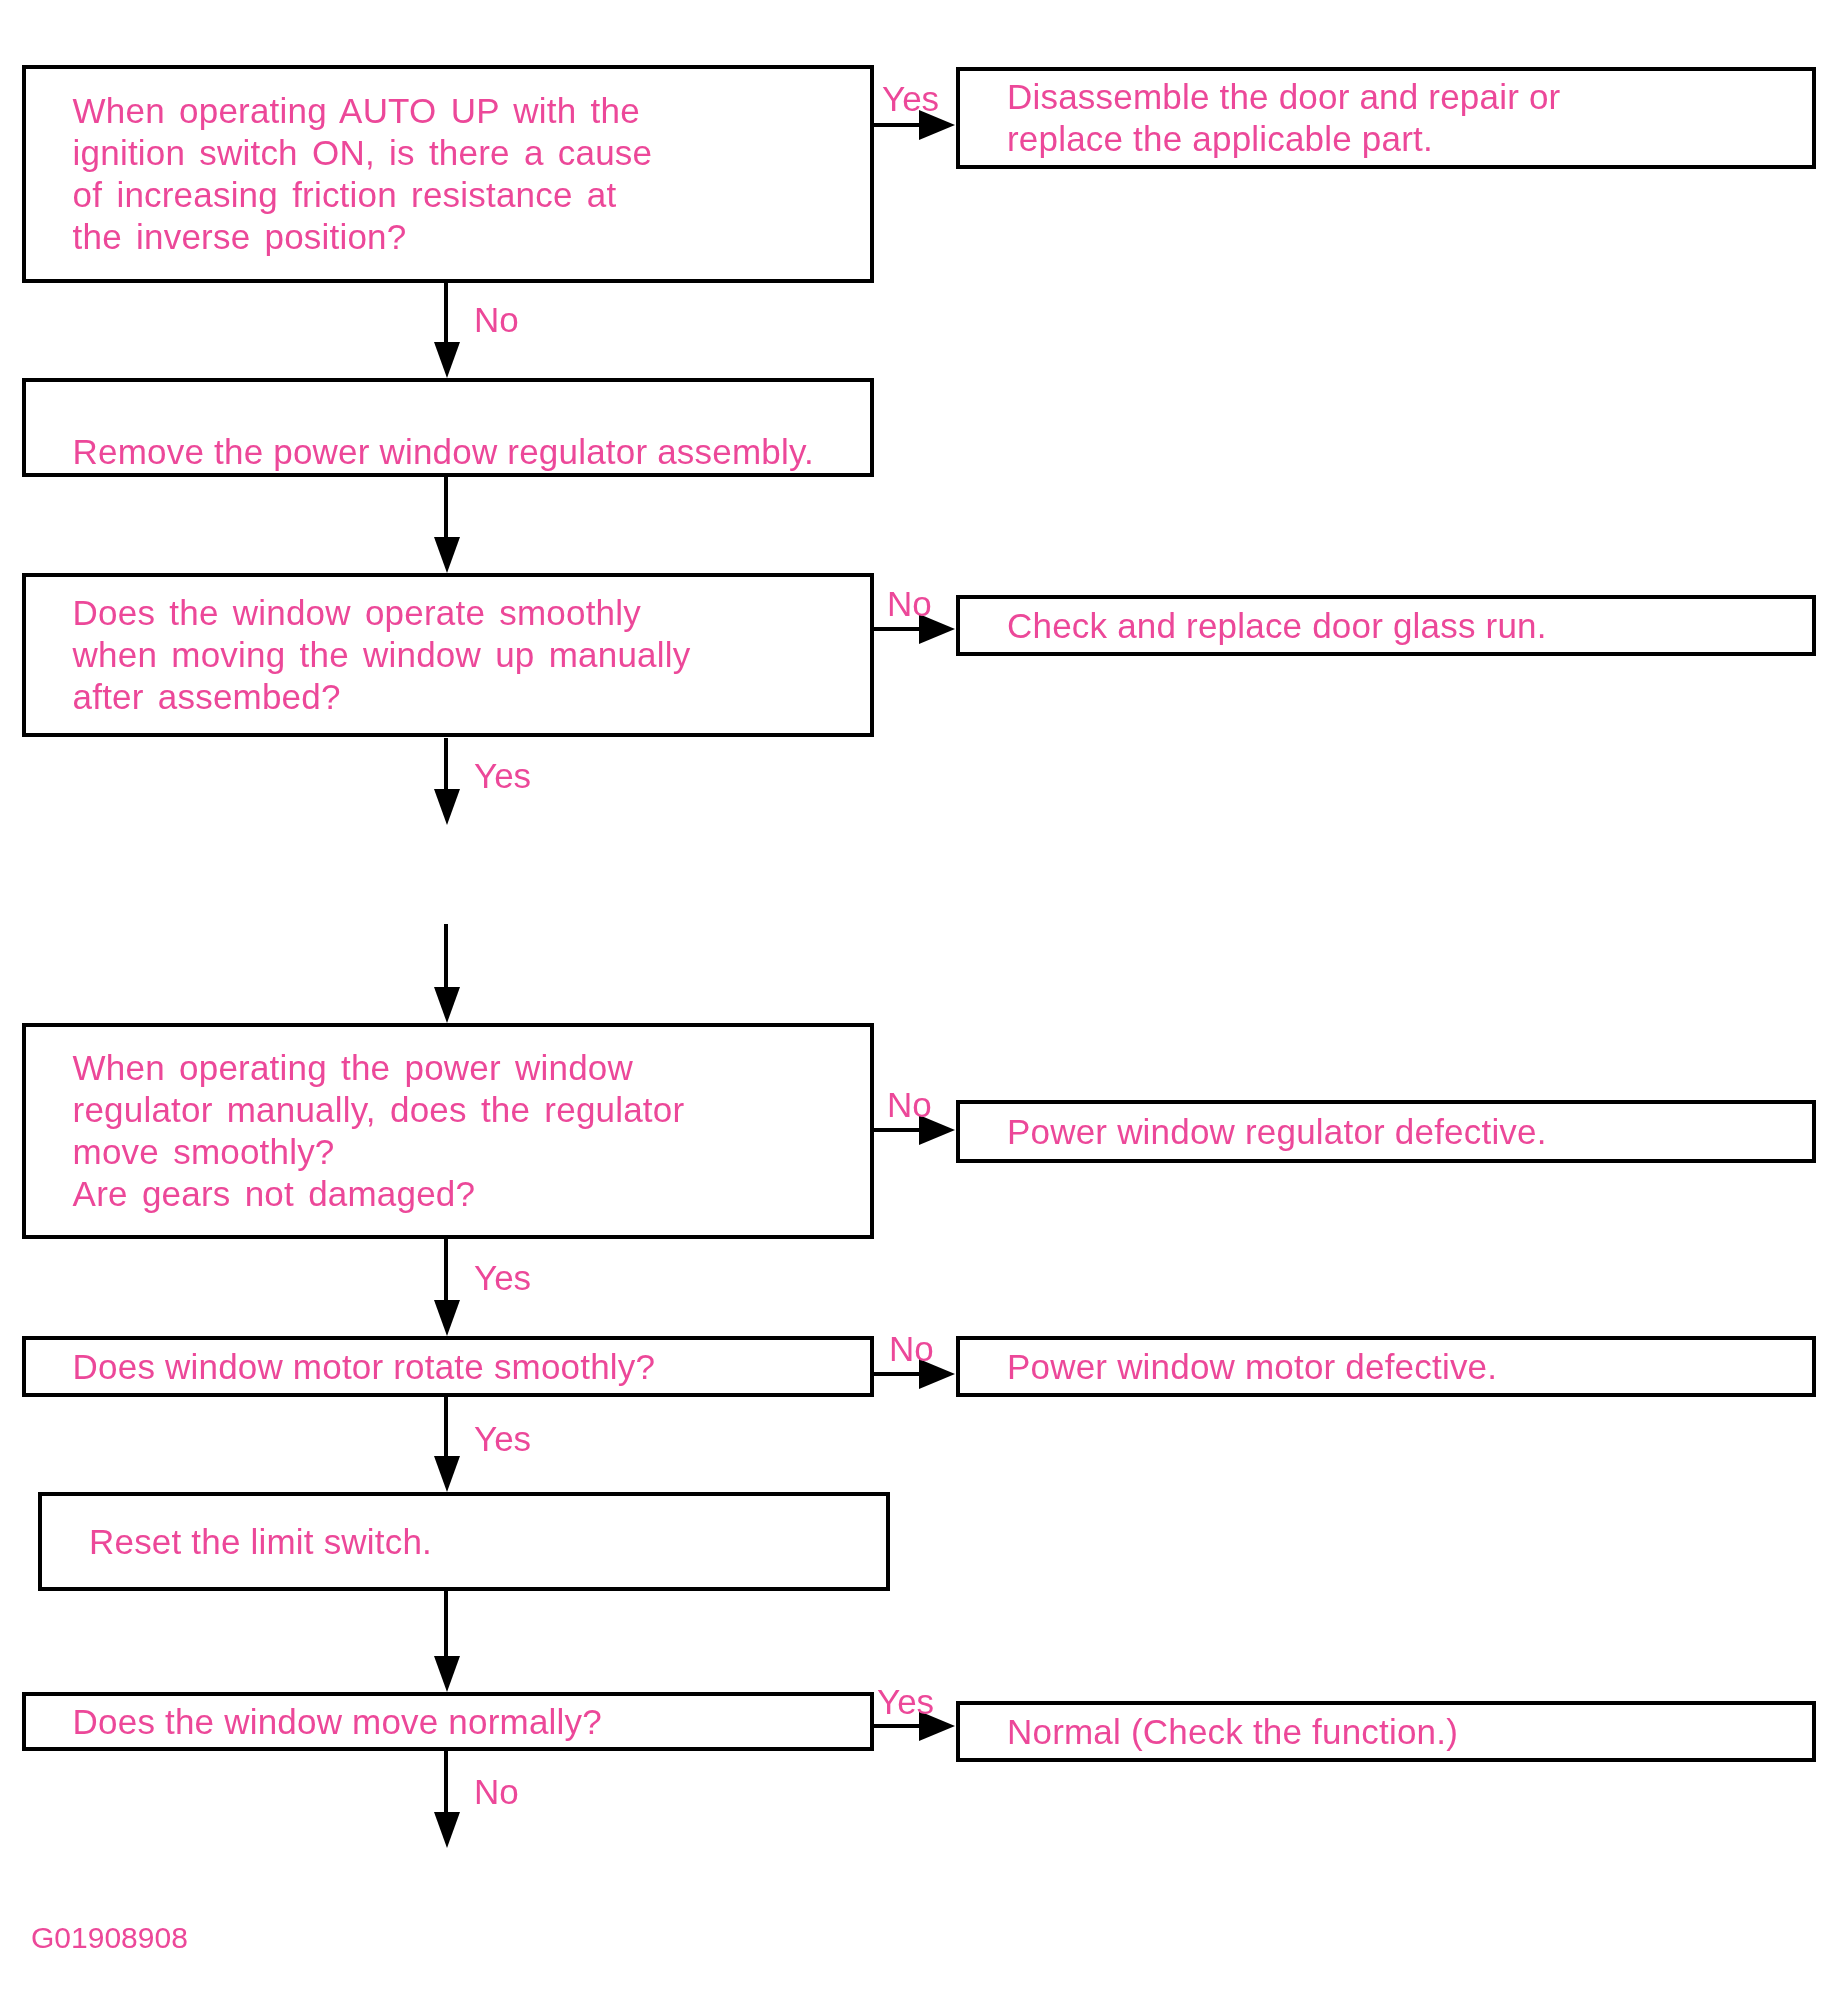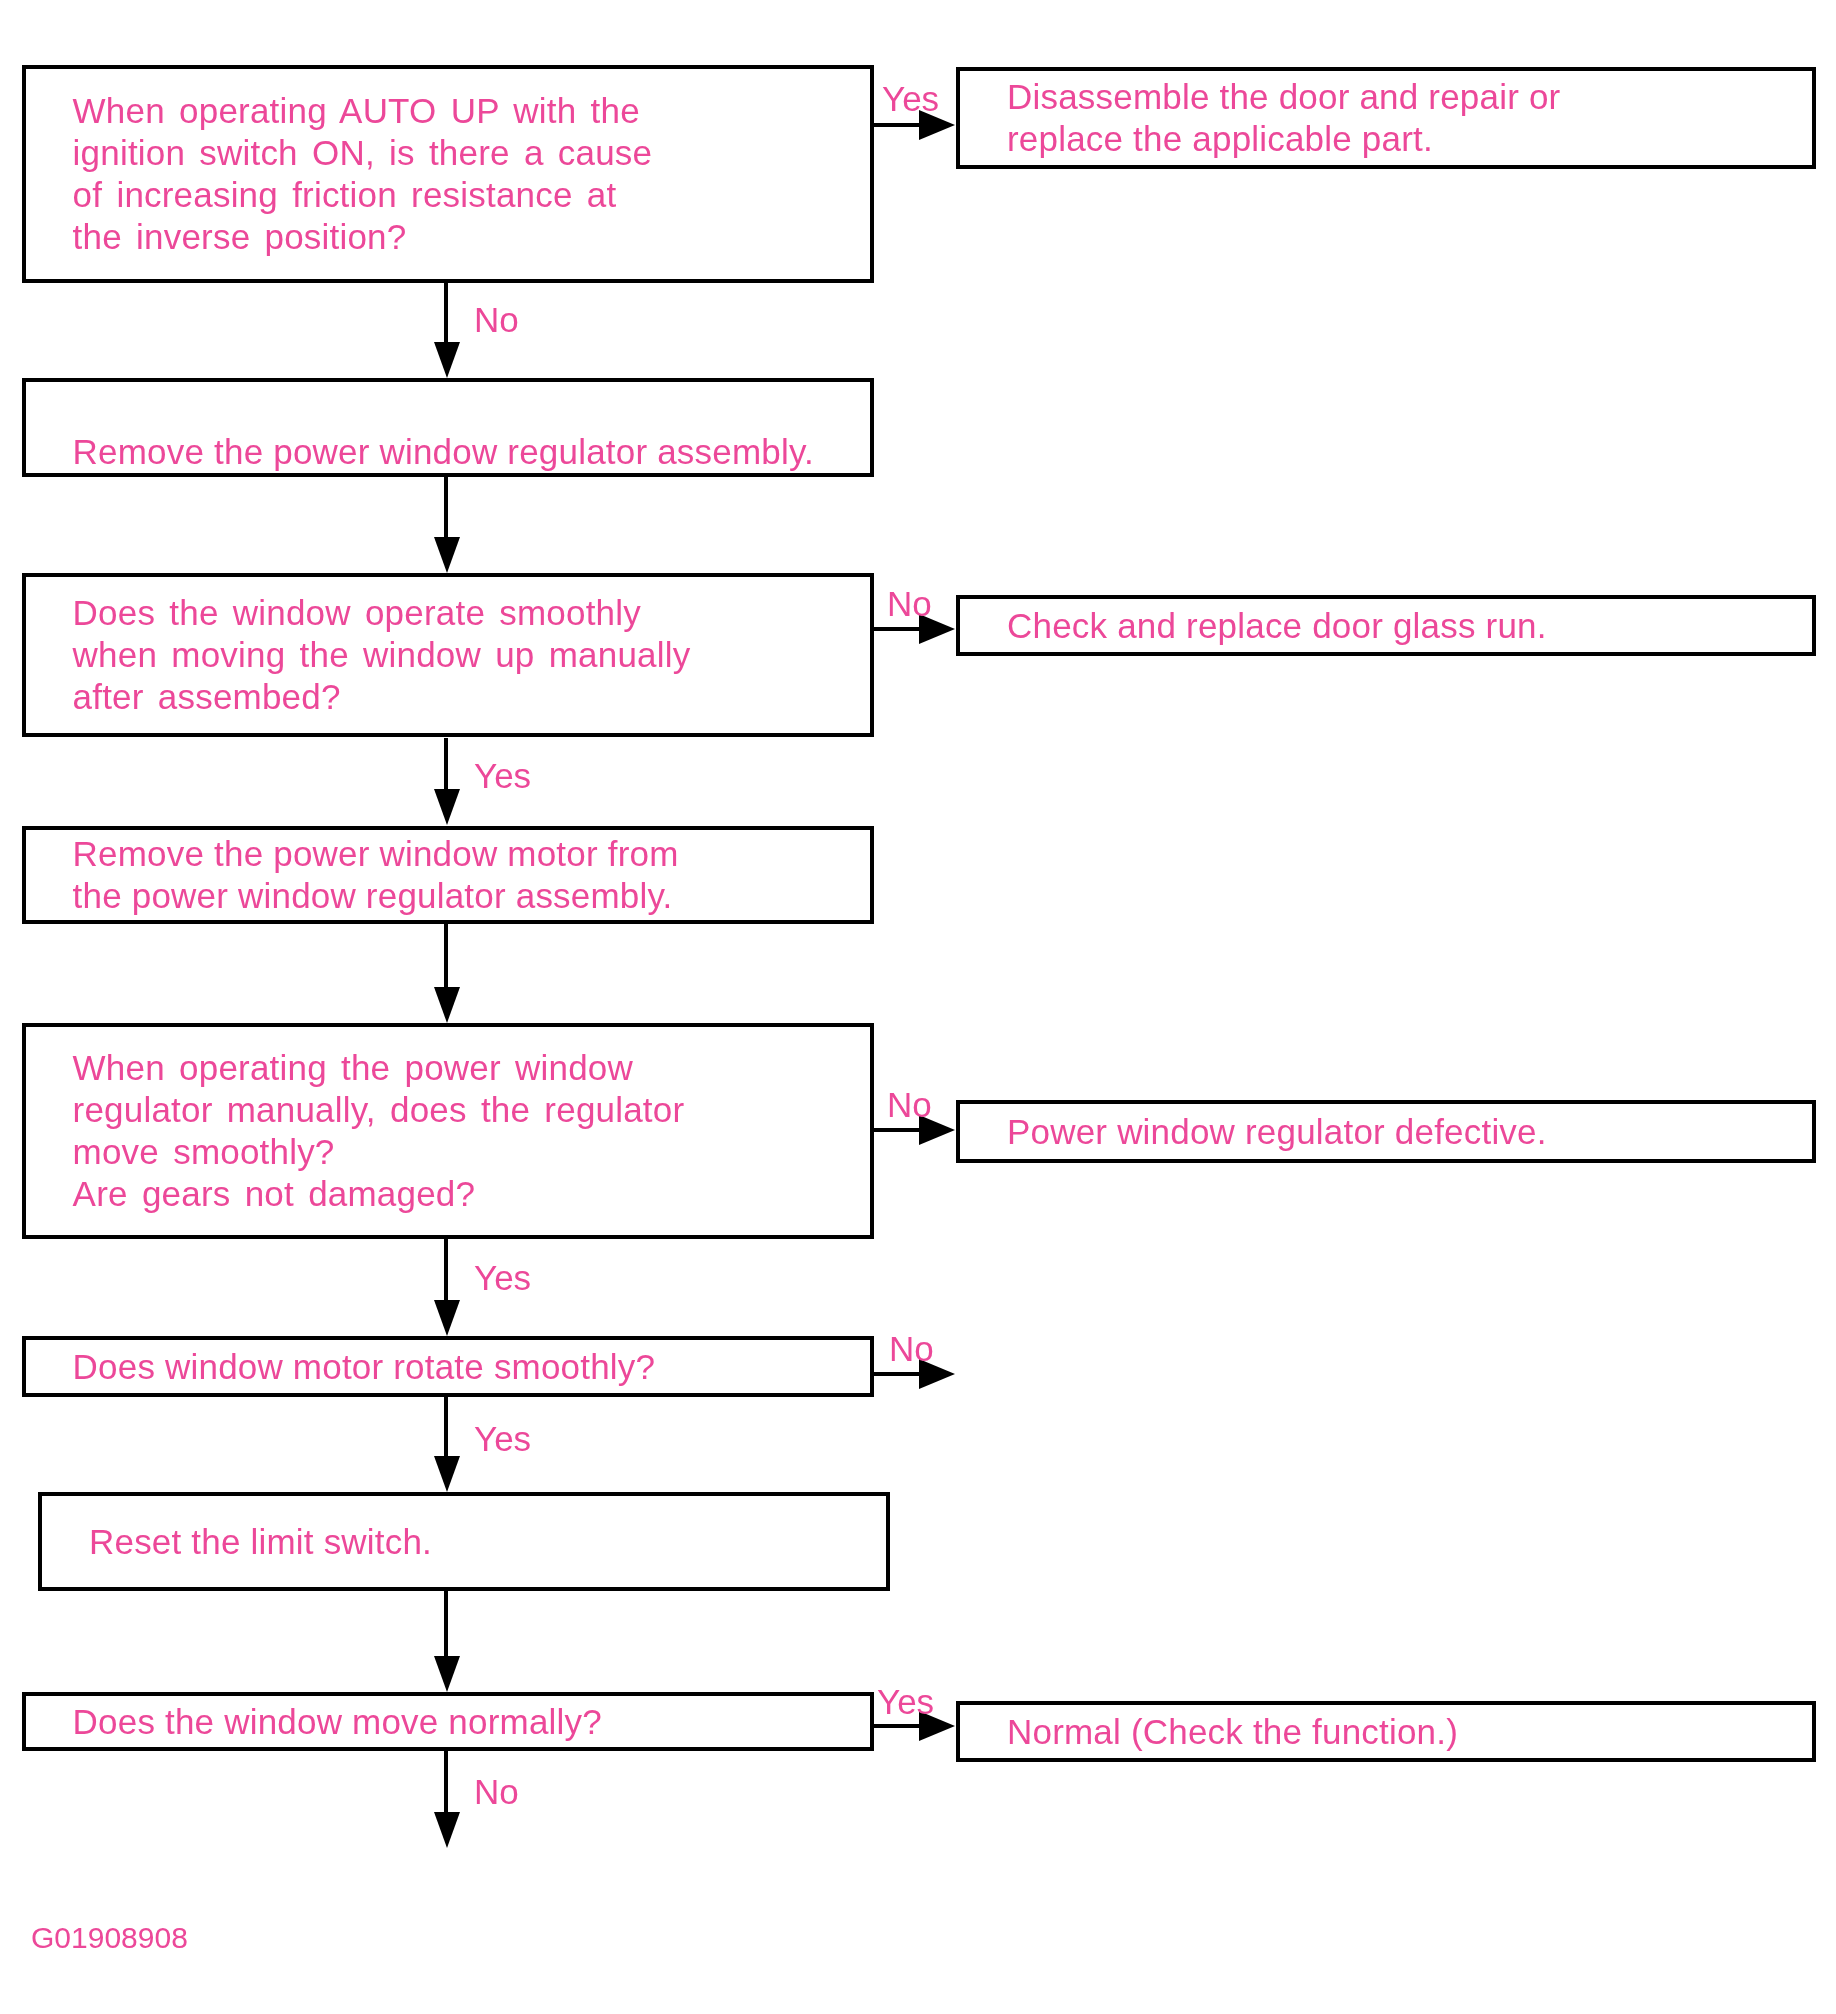--- a/index.html
+++ b/index.html
@@ -85,24 +85,20 @@
   <div class="box" style="left:21.6px; top:378px; width:852px; height:99px;align-items:flex-end;">
     <span class="txt">Remove the power window regulator assembly.</span>
   </div>
 
   <div class="box wide-words" style="left:21.6px; top:573px; width:852px; height:164px;">
     <span class="txt">Does the window operate smoothly
 when moving the window up manually
 after assembed?</span>
   </div>
 
-  <div class="box" style="left:21.6px; top:826px; width:852px; height:98px;">
-    <span class="txt">Remove the power window motor from
-the power window regulator assembly.</span>
-  </div>
 
   <div class="box wide-words" style="left:21.6px; top:1023px; width:852px; height:216px;">
     <span class="txt">When operating the power window
 regulator manually, does the regulator
 move smoothly?
 Are gears not damaged?</span>
   </div>
 
   <div class="box" style="left:21.6px; top:1336px; width:852px; height:61px;">
     <span class="txt">Does window motor rotate smoothly?</span>
@@ -123,20 +119,23 @@
   </div>
 
   <div class="box" style="left:956px; top:595px; width:860px; height:61px;">
     <span class="txt">Check and replace door glass run.</span>
   </div>
 
   <div class="box" style="left:956px; top:1100px; width:860px; height:63px;">
     <span class="txt">Power window regulator defective.</span>
   </div>
 
+  <div class="box" style="left:956px; top:1336px; width:860px; height:61px;">
+    <span class="txt">Power window motor defective.</span>
+  </div>
 
   <div class="box" style="left:956px; top:1693px; width:860px; height:61px;margin-top:8px;">
     <span class="txt">Normal (Check the function.)</span>
   </div>
 
   <div class="vline" style="left:444px; top:283px; height:64px;"></div>
   <div class="head-down" style="left:434px; top:342px;"></div>
   <div class="edge-label" style="left:474px; top:301px;">No</div>
 
   <div class="vline" style="left:444px; top:476px; height:66px;"></div>

